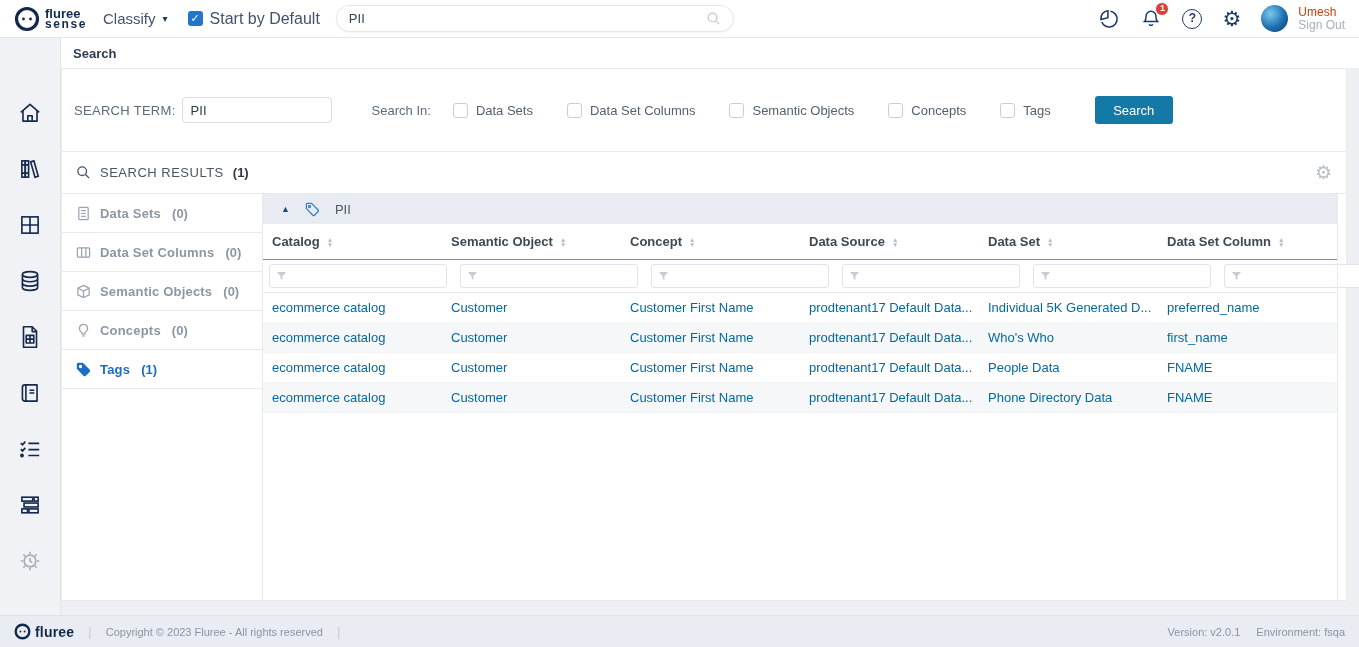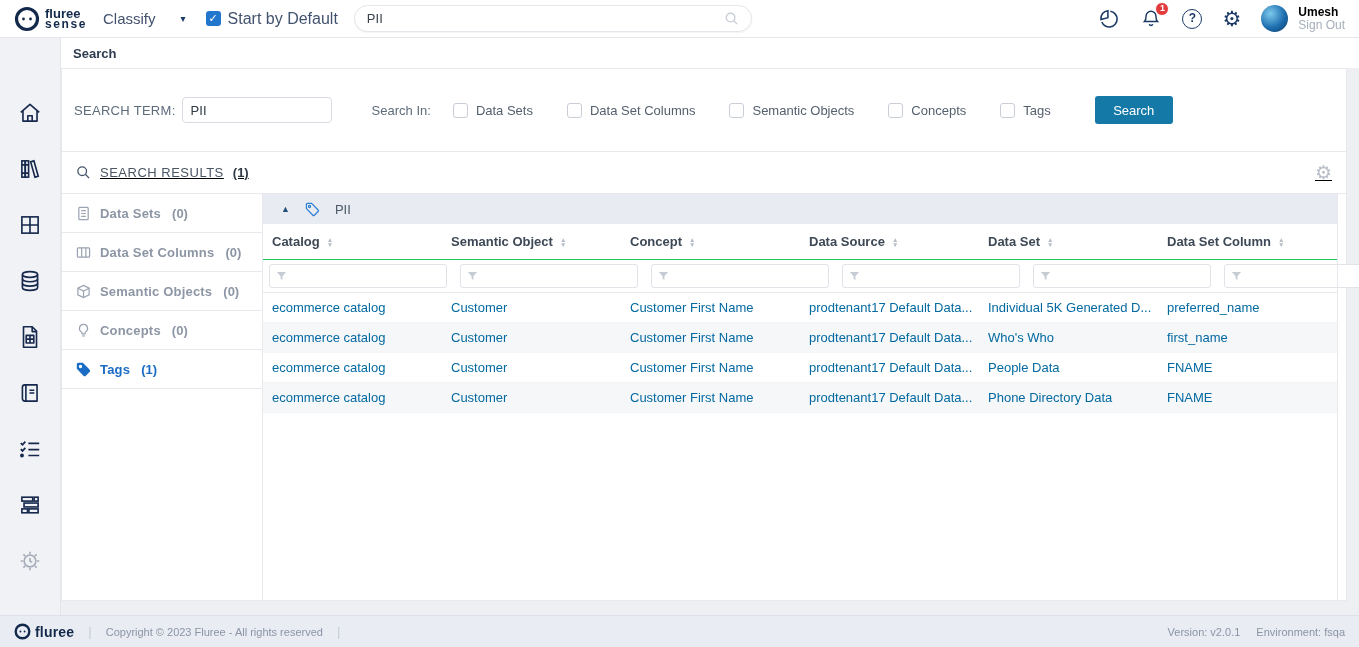--- a/index.html
+++ b/index.html
@@ -5,41 +5,41 @@
   * { box-sizing: border-box; margin: 0; padding: 0; }
   html,body { width:1359px; height:647px; overflow:hidden;
     font-family:"Liberation Sans", sans-serif; background:#edeff3; }
 
   
   .hdr { height:38px; background:#fff; border-bottom:1px solid #e4e6ea;
     display:flex; align-items:center; padding:0 14px; }
   .logo { display:flex; align-items:center; gap:5px; }
   .logo-text { color:#13294b; font-weight:bold; font-size:13px; line-height:10px; }
   .logo-text .l2 { letter-spacing:1.6px; font-size:12px; }
-  .classify { margin-left:16px; font-size:15px; color:#42526e; display:flex; align-items:center; gap:25px; cursor:pointer; }
+  .classify { margin-left:16px; font-size:15px; color:#42526e; display:flex; align-items:center; gap:7px; cursor:pointer; }
   .classify .caret { font-size:10px; color:#1b3a66; }
   .hdr-cb { margin-left:20px; display:flex; align-items:center; gap:7px; cursor:pointer; }
   .hdr-cb .box { width:15px; height:15px; background:#2277cc; border-radius:3px; color:#fff;
     font-size:11px; line-height:15px; text-align:center; }
   .hdr-cb .lbl { font-size:16px; color:#42526e; }
   .pill { margin-left:16px; width:398px; height:27px; border:1px solid #e3e6ea; border-radius:14px;
     background:#fff; display:flex; align-items:center; padding:0 12px; box-shadow:0 1px 2px rgba(0,0,0,.05); }
   .pill .val { font-size:13px; color:#39424c; flex:1; }
   .hdr-right { margin-left:auto; display:flex; align-items:center; gap:20px; }
   .icon-btn { position:relative; display:flex; cursor:pointer; }
   .badge { position:absolute; top:-6px; right:-7px; min-width:14px; height:14px; background:#e23b3b;
     border:1.5px solid #fff; border-radius:8px; color:#fff; font-size:9px; font-weight:bold;
     line-height:11px; text-align:center; padding:0 3px; }
   .help-circle { width:20px; height:20px; border:1.8px solid #1b3a66; border-radius:50%;
     color:#1b3a66; font-size:12px; font-weight:bold; text-align:center; line-height:17px; cursor:pointer; }
   .gear-glyph { font-size:21px; color:#1b3a66; line-height:21px; cursor:pointer; }
   .avatar { width:27px; height:27px; border-radius:50%;
     background:radial-gradient(circle at 35% 32%, #7cc9ec, #1e6fb0 55%, #0b3a66); cursor:pointer; }
   .user-block { font-size:12px; line-height:13px; margin-left:-10px; }
-  .user-block .name { color:#000000;font-weight:bold; }
+  .user-block .name { color:#c2410c; }
   .user-block .out { color:#a6aeb9; cursor:pointer; }
 
   
   .shell { display:flex; height:577px; }
   .sidebar { width:61px; background:#f1f2f5; border-right:1px solid #e3e5e9;
     display:flex; flex-direction:column; align-items:center; padding-top:62px; gap:30px; }
   .side-ico { width:26px; height:26px; cursor:pointer; color:#16294d; }
   .side-ico:last-child { color:#a7adb8; }
   .side-ico svg { width:26px; height:26px; }
 
@@ -55,21 +55,21 @@
     padding:0 8px; font-size:13px; color:#2f3a45; font-family:inherit; }
   .sin-lbl { margin-left:40px; font-size:13px; color:#5d6c7b; }
   .cb-group { display:flex; margin-left:22px; gap:34px; }
   .cb-item { display:flex; align-items:center; gap:8px; cursor:pointer; }
   .cb-box { width:15px; height:15px; border:1px solid #c9ced6; border-radius:3px; background:#fff; }
   .cb-lbl { font-size:13px; color:#55606e; }
   .search-btn { margin-left:44px; width:78px; height:28px; background:#1579a8; color:#fff;
     font-size:13px; border:none; border-radius:3px; cursor:pointer; font-family:inherit; }
 
   .results-header { height:42px; border-bottom:1px solid #e7e9ec; display:flex; align-items:center;
-    padding:0 14px; gap:9px;text-decoration:underline; }
+    padding:0 14px; gap:9px; }
   .rh-title { font-size:13px; color:#4a5663; letter-spacing:.5px; }
   .rh-count { font-size:13px; font-weight:bold; color:#2f3a45; }
   .rh-gear { margin-left:auto; font-size:19px; color:#b9bfc8; cursor:pointer; line-height:19px; }
 
   .results-body { flex:1; display:flex; min-height:0; }
   .cat-list { width:201px; border-right:1px solid #e7e9ec; }
   .cat-row { height:39px; border-bottom:1px solid #e7e9ec; display:flex; align-items:center;
     padding-left:14px; gap:9px; cursor:pointer; color:#9aa3b1; }
   .cat-ico svg { width:15px; height:15px; display:block; stroke:currentColor; fill:none; stroke-width:1.3; }
   .cat-label { font-size:13px; font-weight:bold; color:#8d96a4; letter-spacing:.2px; }

